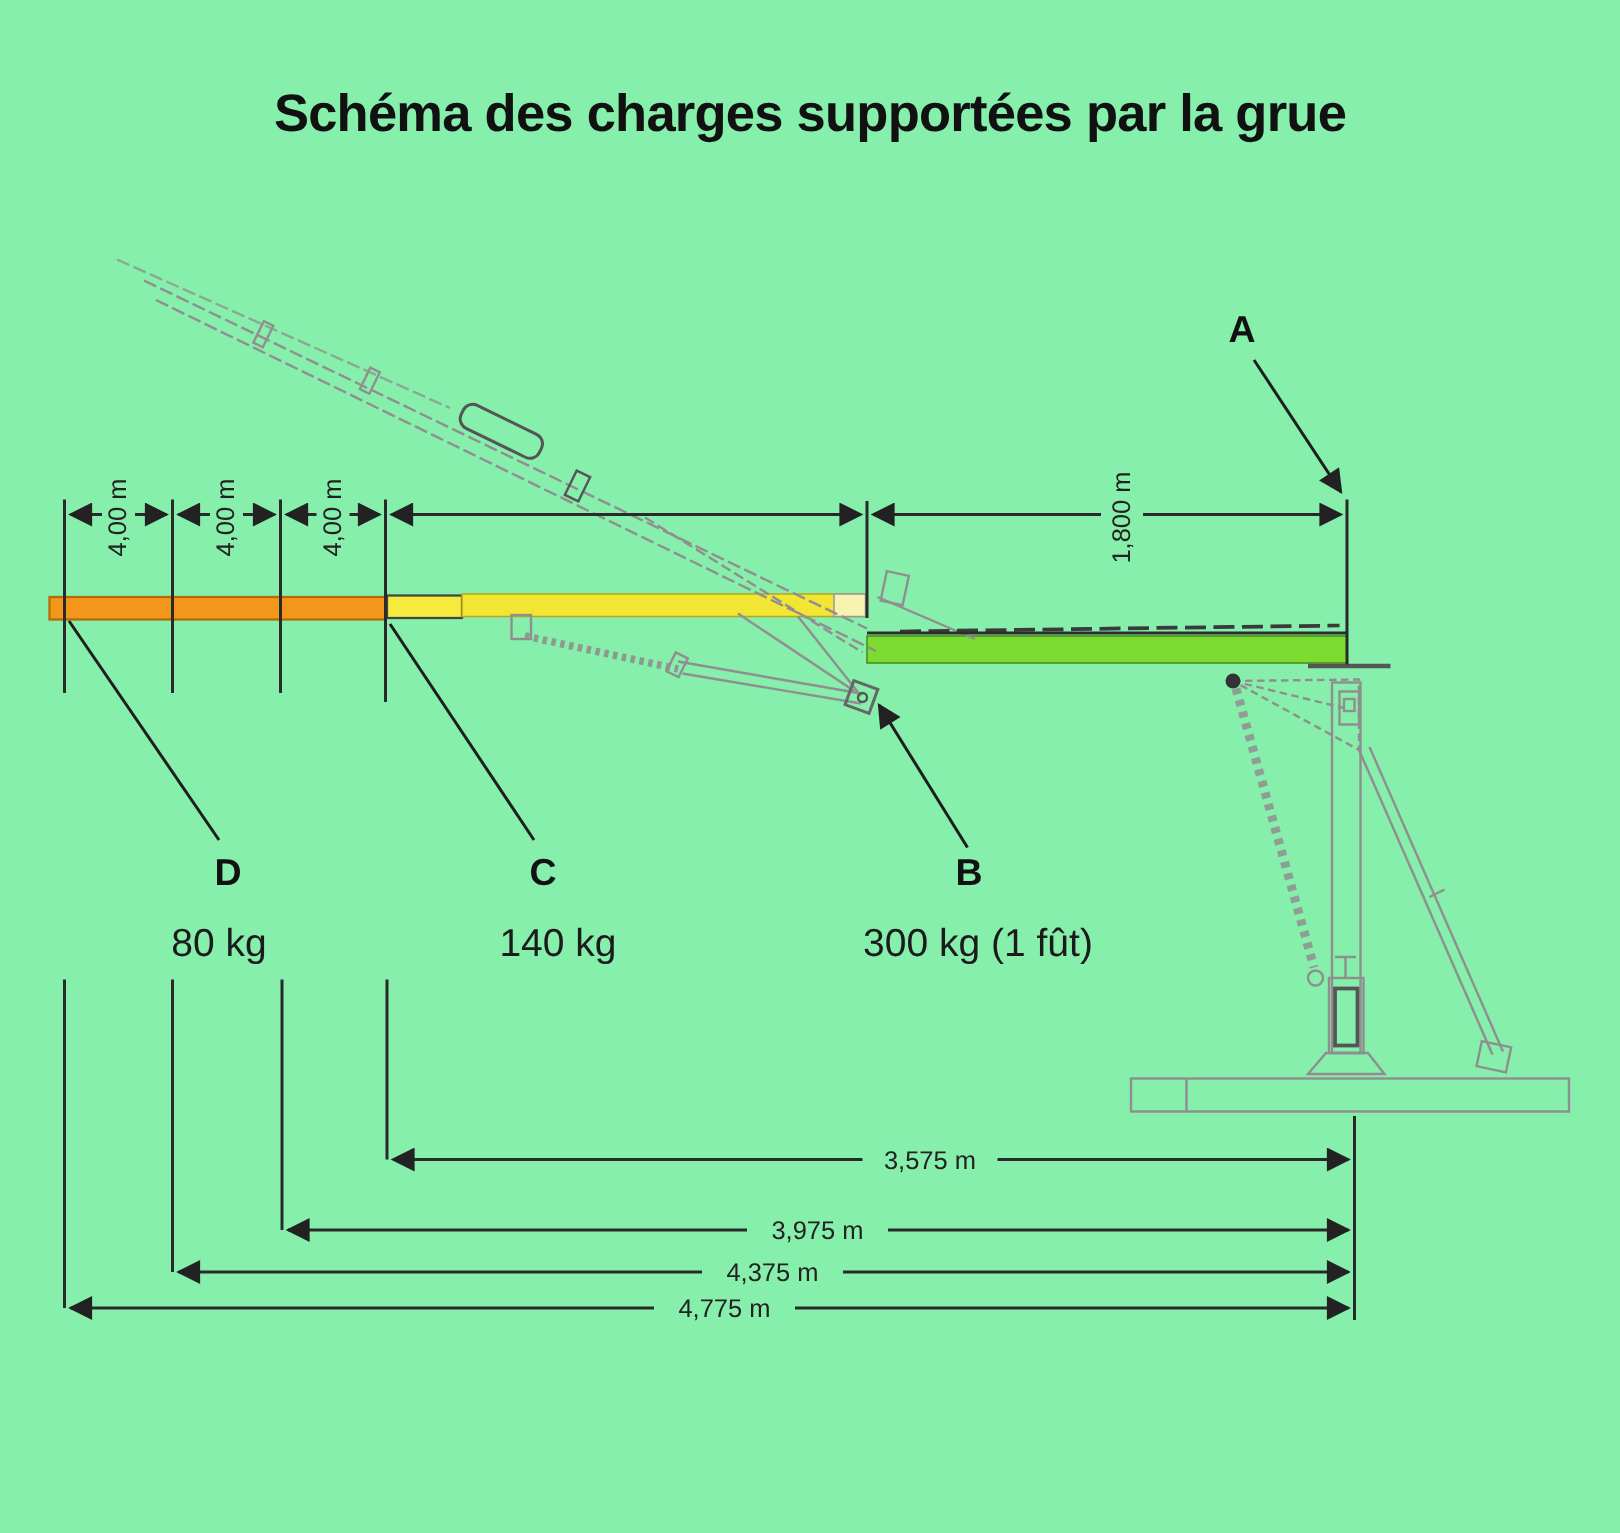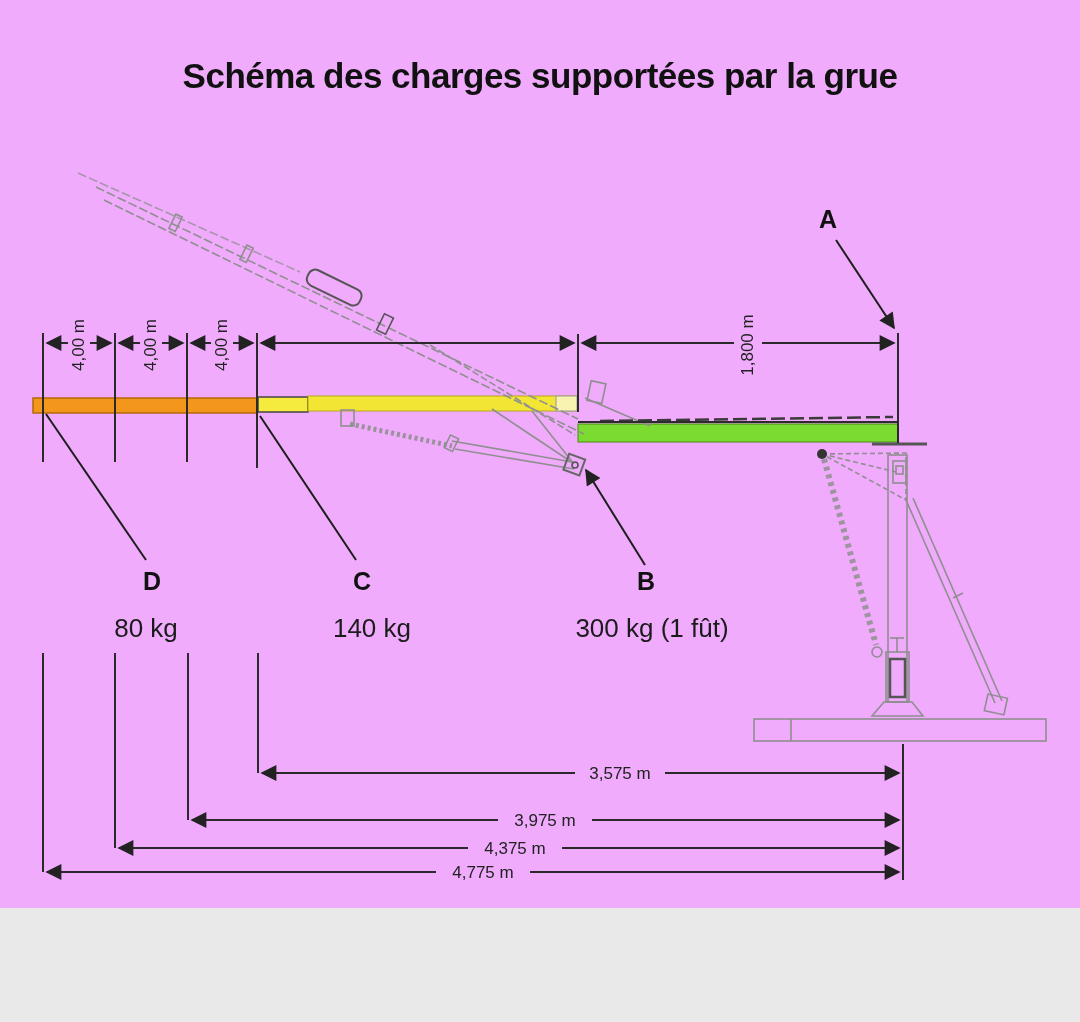--- a/index.html
+++ b/index.html
@@ -1,19 +1,19 @@
 <!DOCTYPE html>
 <html><head>
 <meta charset="utf-8">
 <style>
   html,body{margin:0;padding:0;}
   body{background:#e9e9ea;font-family:"Liberation Sans", sans-serif;}
   #canvas{
-    position:relative;width:1080px;height:908px;overflow:hidden;
-    background:#f0abfc;
+    position:relative;width:1080px;height:1022px;overflow:hidden;
+    background:#86efac;
   }
   .title{
     position:absolute;top:56px;left:0;width:100%;
     text-align:center;font-size:35px;font-weight:700;color:#111;
     letter-spacing:-0.5px;
   }
   svg text{font-family:"Liberation Sans", sans-serif;}
   .dimtxt{font-size:17px;fill:#222;}
   .marker-letter{font-size:25px;font-weight:700;fill:#111;}
   .loadtxt{font-size:26px;fill:#1b1b1b;}

